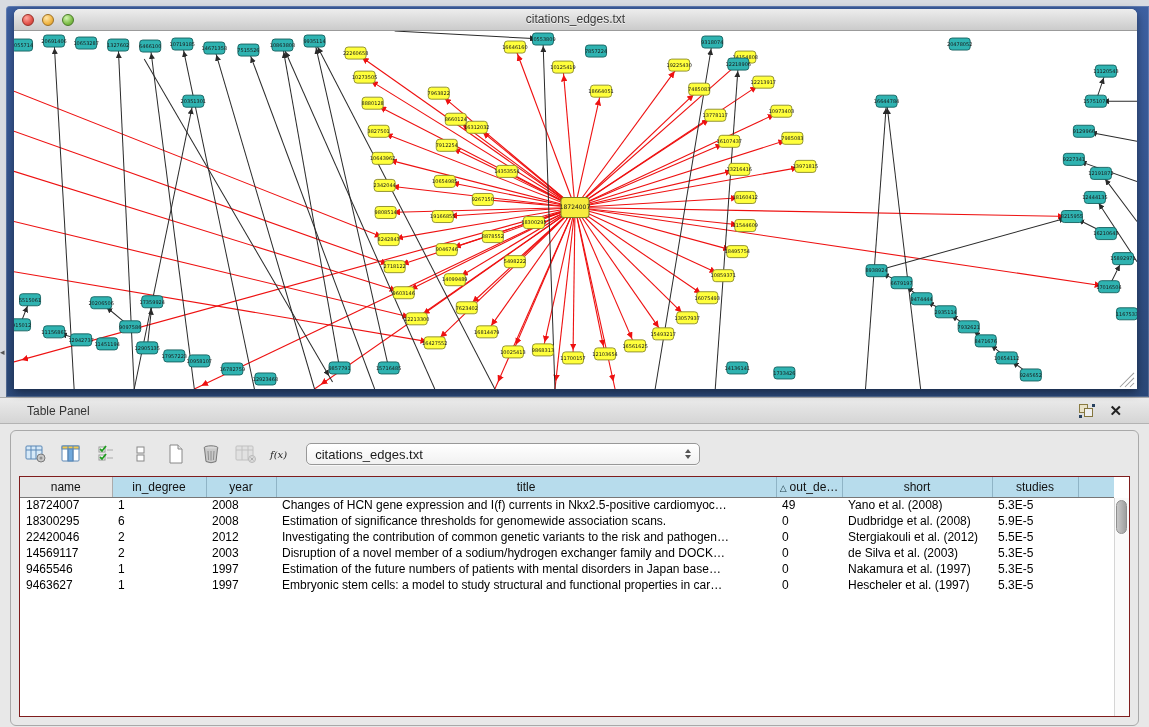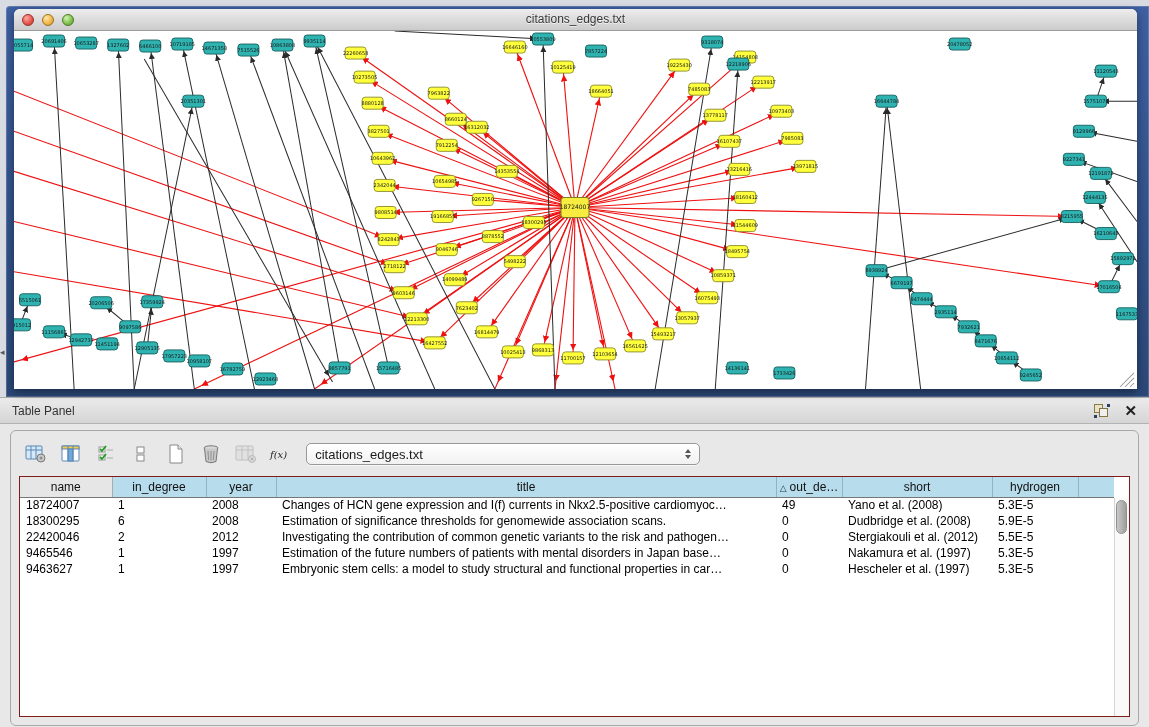--- a/index.html
+++ b/index.html
@@ -27,21 +27,21 @@
   .edge-r { stroke:#EE1111; stroke-width:1.1; }
   .edge-k { stroke:#2A2A2A; stroke-width:1; }
   .node-rect-t { fill:#2FB3B1; stroke:#14605E; stroke-width:0.9; }
   .node-rect-y { fill:#FFFF3C; stroke:#8A8A2A; stroke-width:0.9; }
   .node-rect-hub { fill:#F7EC3F; stroke:#7C7C20; stroke-width:1; }
   .node-label { fill:#1A1A1A; font-family:"DejaVu Sans", sans-serif; }
 
   
   .table-panel { flex:1; display:flex; flex-direction:column; background:#E8E8E8; border-top:1px solid #ABABAB; }
   .panel-header { height:26px; flex:none; background:linear-gradient(#EBEBEB,#D5D5D5); border-bottom:1px solid #B3B3B3;
-                  display:flex; align-items:center; padding:0 12px; }
+                  display:flex; align-items:center; padding:0 27px; }
   .panel-title { font-size:12px; color:#333; }
   .panel-header-spacer { flex:1; }
   .float-icon { width:16px; height:14px; position:relative; margin-right:14px; cursor:default; }
   .float-icon .sq-back { position:absolute; left:0; top:0; width:9px; height:9px; border:1px solid #8A7B42; background:#E9E2C8; }
   .float-icon .sq-front { position:absolute; left:5px; top:4px; width:9px; height:9px; border:1px solid #83753E; background:#EFEFEF; }
   .float-icon .dot1, .float-icon .dot2 { position:absolute; width:3px; height:3px; background:#28415F; }
   .float-icon .dot1 { left:0; bottom:0; } .float-icon .dot2 { right:0; top:0; }
   .close-x { font-size:15px; font-weight:bold; color:#222; line-height:14px; }
 
   .panel-body { flex:1; display:flex; flex-direction:column; padding:6px 10px 0 10px; }
@@ -752,21 +752,21 @@
                 <col class="c-fill">
             </colgroup>
             <thead>
               <tr>
                 <th class="first">name</th>
                 <th>in_degree</th>
                 <th>year</th>
                 <th>title</th>
                 <th><span class="sort-tri">△</span><span>out_de…</span></th>
                 <th>short</th>
-                <th>hydrogen</th>
+                <th>studies</th>
                 <th class="filler"></th>
               </tr>
             </thead>
             <tbody>
                 <tr>
                   <td>18724007</td>
                   <td>1</td>
                   <td>2008</td>
                   <td>Changes of HCN gene expression and I(f) currents in Nkx2.5-positive cardiomyoc…</td>
                   <td>49</td>
@@ -788,20 +788,30 @@
                   <td>22420046</td>
                   <td>2</td>
                   <td>2012</td>
                   <td>Investigating the contribution of common genetic variants to the risk and pathogen…</td>
                   <td>0</td>
                   <td>Stergiakouli et al. (2012)</td>
                   <td>5.5E-5</td>
                   <td></td>
                 </tr>
                 <tr>
+                  <td>14569117</td>
+                  <td>2</td>
+                  <td>2003</td>
+                  <td>Disruption of a novel member of a sodium/hydrogen exchanger family and DOCK…</td>
+                  <td>0</td>
+                  <td>de Silva et al. (2003)</td>
+                  <td>5.3E-5</td>
+                  <td></td>
+                </tr>
+                <tr>
                   <td>9465546</td>
                   <td>1</td>
                   <td>1997</td>
                   <td>Estimation of the future numbers of patients with mental disorders in Japan base…</td>
                   <td>0</td>
                   <td>Nakamura et al. (1997)</td>
                   <td>5.3E-5</td>
                   <td></td>
                 </tr>
                 <tr>

